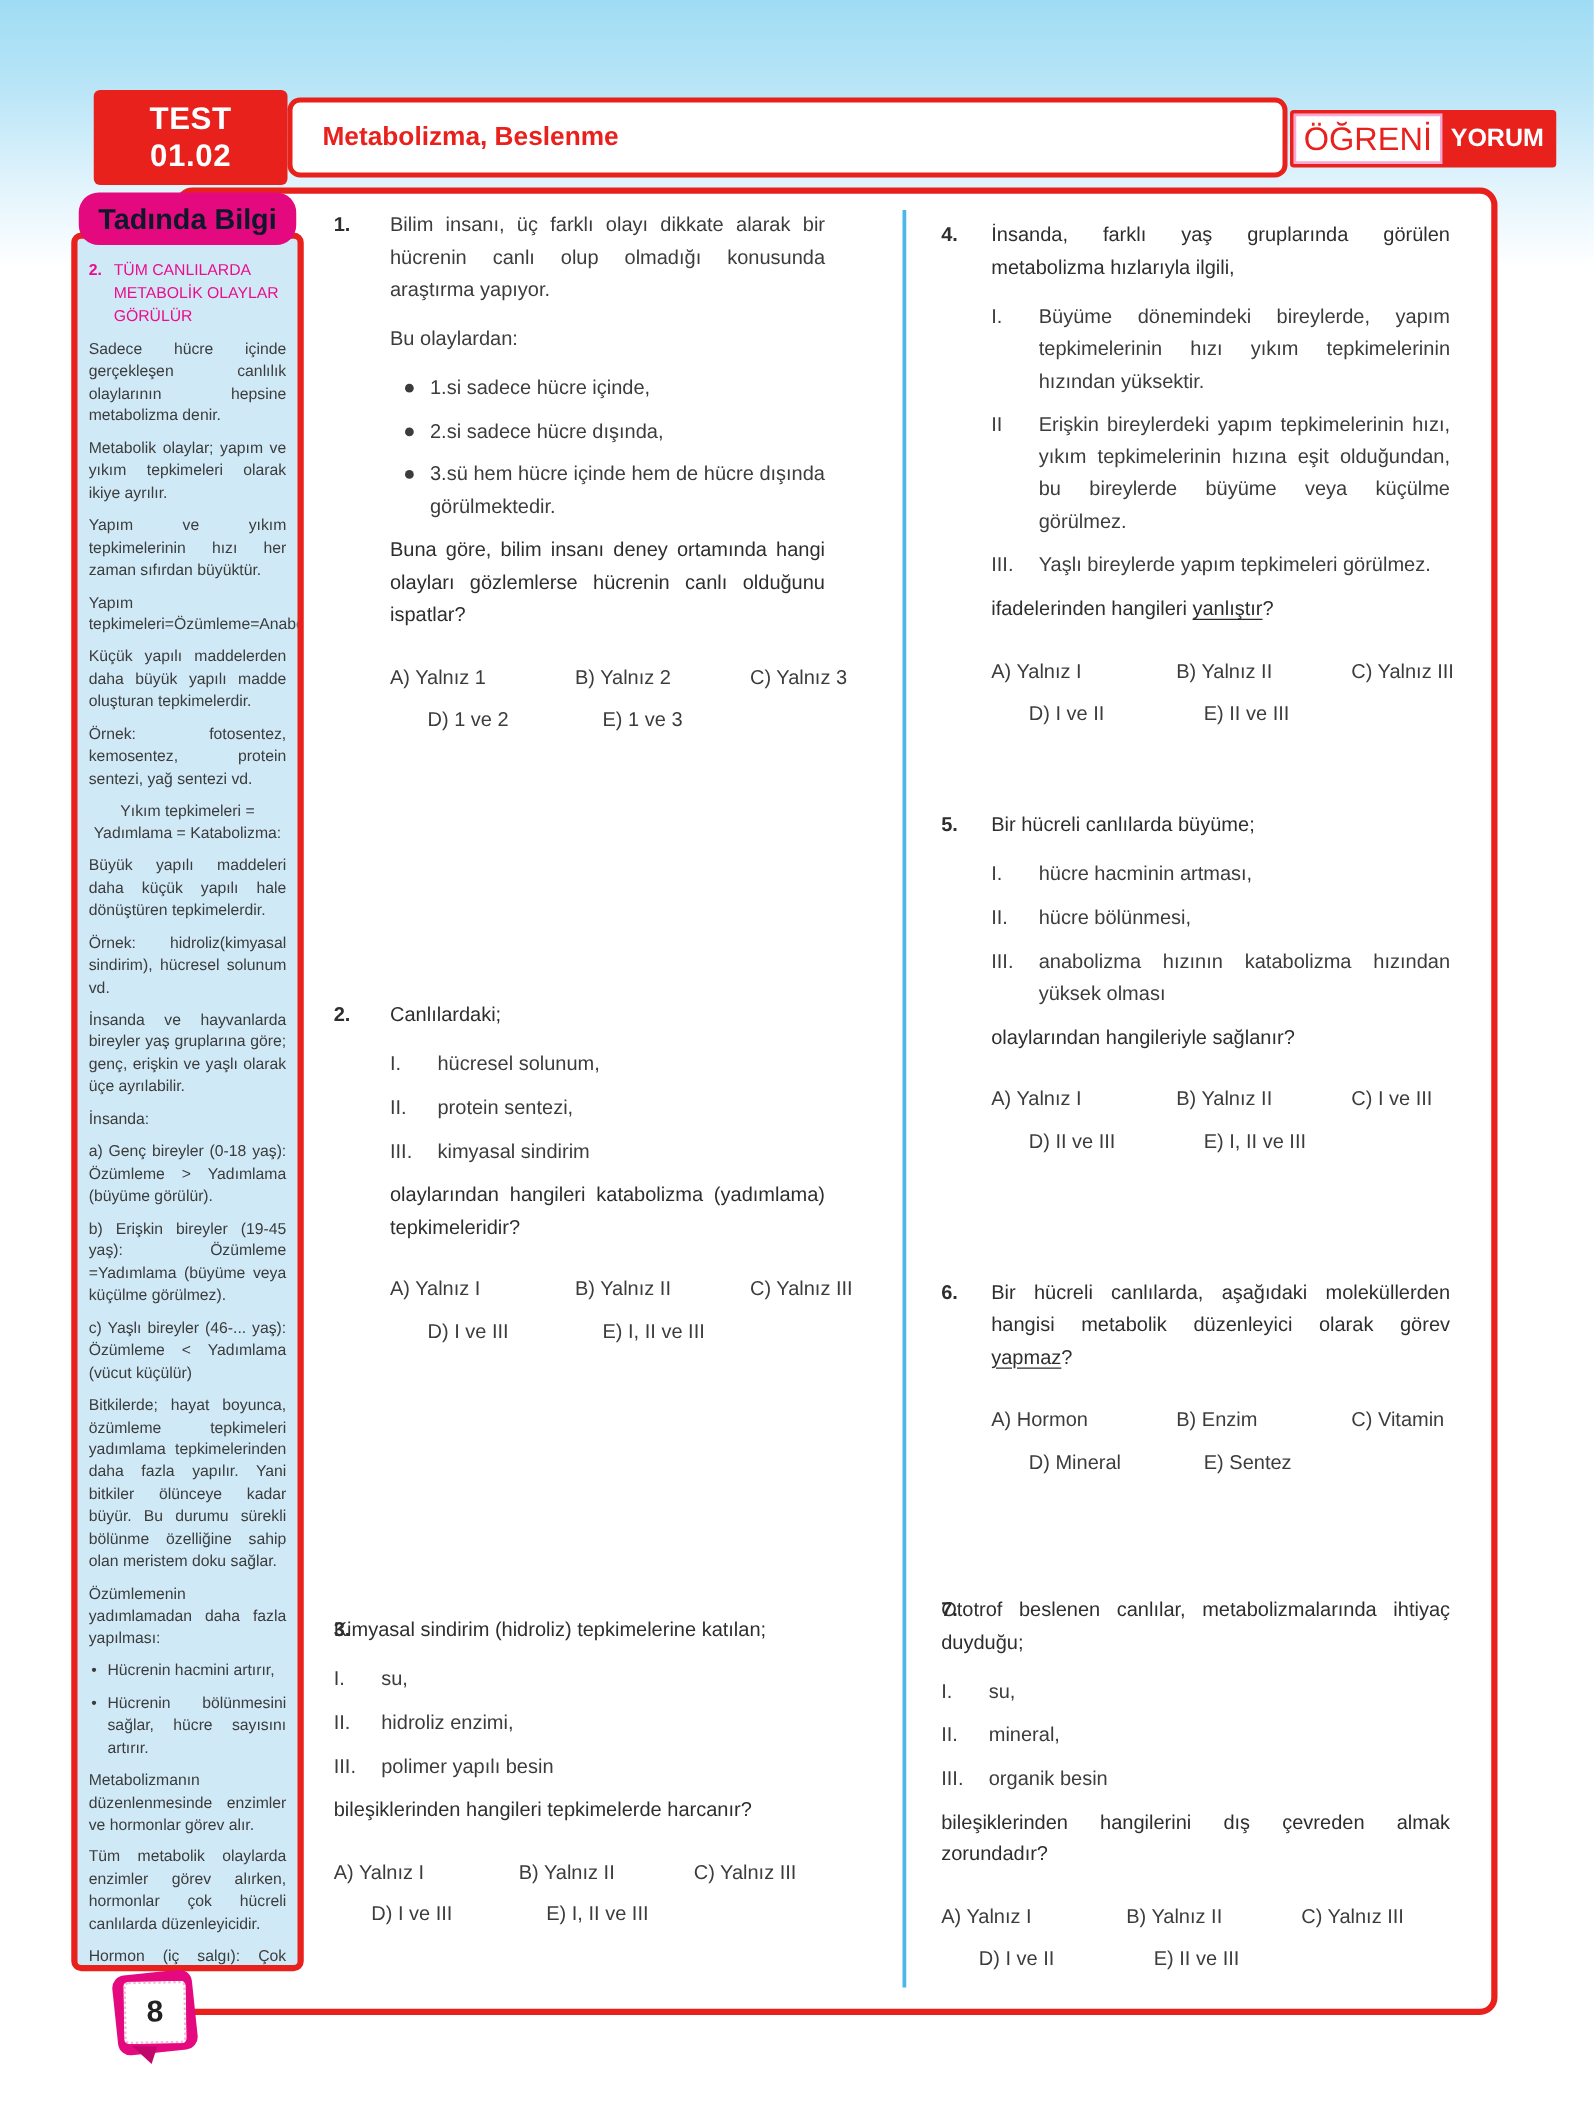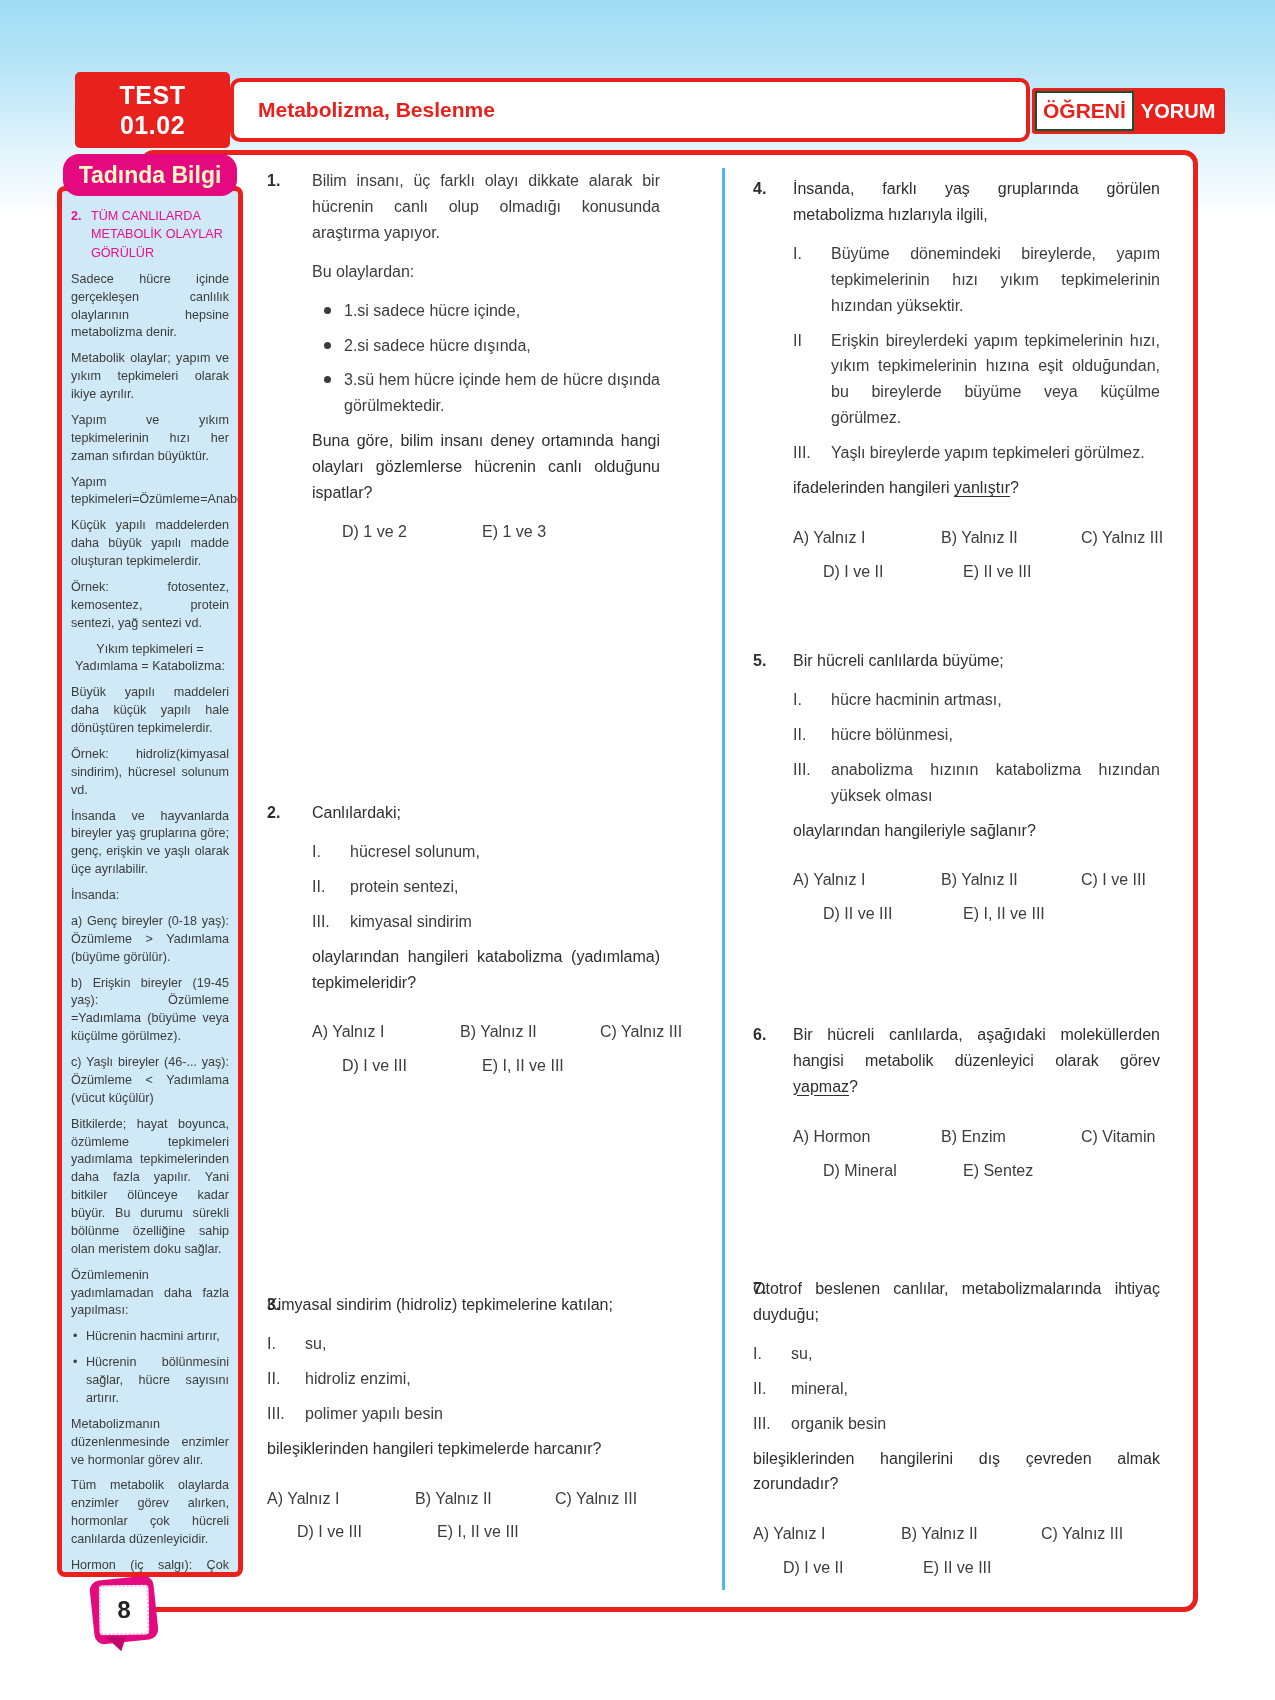--- a/index.html
+++ b/index.html
@@ -21,22 +21,22 @@
   .title-bar{
     position:absolute;left:230px;top:78px;width:800px;height:64px;
     background:#fff;border:4px solid #e8211d;border-radius:10px;
     display:flex;align-items:center;z-index:5;box-sizing:border-box;
   }
   .title-bar .t{color:#e8211d;font-weight:bold;font-size:21px;padding-left:24px;}
   .logo{
     position:absolute;left:1032px;top:88px;height:40px;z-index:6;
     display:flex;align-items:stretch;background:#e8211d;border-radius:3px;padding:3px;
   }
-  .logo .p1{background:#fff;color:#e8211d;font-weight:bold;font-size:21px;
-    display:flex;align-items:center;padding:0 6px;border:2px solid #14532d;}
+  .logo .p1{background:#fff;color:#e8211d;font-weight:normal;font-size:26px;
+    display:flex;align-items:center;padding:0 6px;border:2px solid #f9a8d4;}
   .logo .p2{background:#e8211d;color:#fff;font-weight:bold;font-size:20px;
     display:flex;align-items:center;padding:0 7px;}
 
   
   .frame{
     position:absolute;left:140px;top:150px;width:1058px;height:1462px;
     background:#fff;border:5px solid #e8211d;border-radius:14px;
     box-sizing:border-box;z-index:1;
   }
   .divider{
@@ -45,21 +45,21 @@
   }
 
   
   .sidebar{
     position:absolute;left:57px;top:186px;width:186px;height:1391px;
     background:#cfe9f7;border:5px solid #e8211d;border-radius:8px;
     box-sizing:border-box;z-index:3;padding:16px 9px 6px 9px;overflow:hidden;
   }
   .tadinda{
     position:absolute;left:63px;top:154px;width:174px;height:42px;
-    background:#e5097f;border-radius:16px;z-index:4;color:#fef9c3;
+    background:#e5097f;border-radius:16px;z-index:4;color:#0f172a;
     display:flex;align-items:center;justify-content:center;
     font-weight:bold;font-size:23px;
   }
   .sb{font-size:12.6px;line-height:1.42;color:#3c3c3c;text-align:justify;}
   .sb p{margin:0 0 8px 0;}
   .sb .sb-heading{
     color:#ec0c8c;font-weight:bold;text-align:left;position:relative;
     padding-left:20px;line-height:1.45;margin-bottom:9px;
   }
   .sb .sb-heading .hl{position:absolute;left:0;top:0;}
@@ -153,20 +153,25 @@
 <div id="questions-layer">
     <section class="question" style="left: 267px; top: 168px; width: 393px;">
       <span class="q-num">1.</span>
       <div class="q-body" style="margin-left: 45px;">
         <p class="q-p"><span>Bilim insanı, üç farklı olayı dikkate alarak bir hücrenin canlı olup olmadığı konusunda araştırma yapıyor.</span></p>
         <p class="q-p"><span>Bu olaylardan:</span></p>
         <p class="q-bullet"><span class="dot"></span><span>1.si sadece hücre içinde,</span></p>
         <p class="q-bullet"><span class="dot"></span><span>2.si sadece hücre dışında,</span></p>
         <p class="q-bullet"><span class="dot"></span><span>3.sü hem hücre içinde hem de hücre dışında görülmektedir.</span></p>
         <p class="q-p prompt"><span class="b">Buna göre, bilim insanı deney ortamında hangi olayları gözlemlerse hücrenin canlı olduğunu ispatlar?</span></p>
+        <div class="opts-row1">
+          <span>A)  Yalnız 1</span>
+          <span>B)  Yalnız 2</span>
+          <span>C) Yalnız 3</span>
+        </div>
         <div class="opts-row2">
           <span>D)  1 ve 2</span>
           <span>E)  1 ve 3</span>
         </div>
       </div>
     </section>
     <section class="question" style="left: 267px; top: 800px; width: 393px;">
       <span class="q-num">2.</span>
       <div class="q-body" style="margin-left: 45px;">
         <p class="q-p prompt"><span class="b">Canlılardaki;</span></p>

